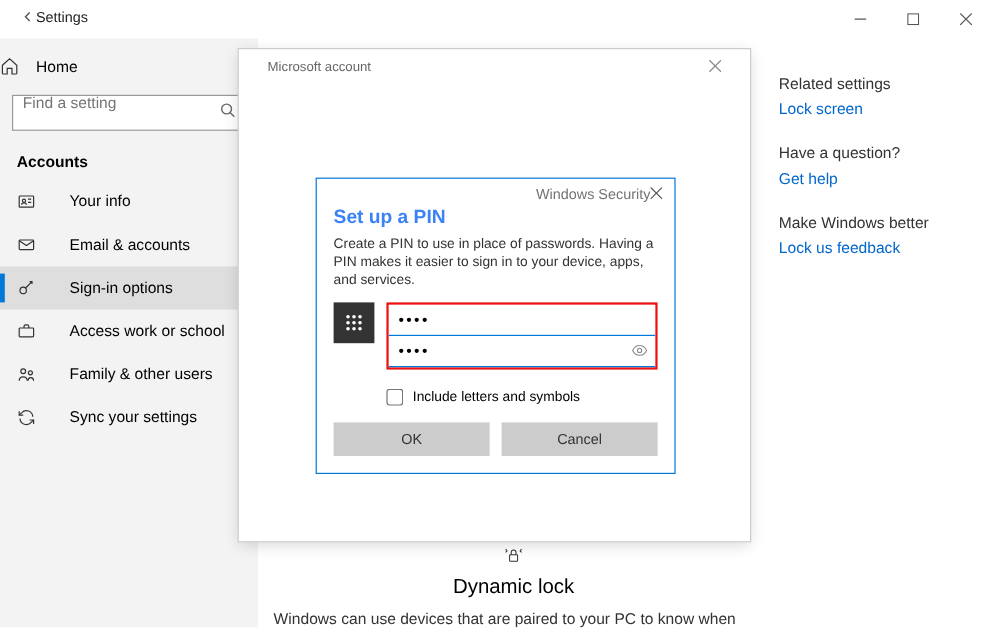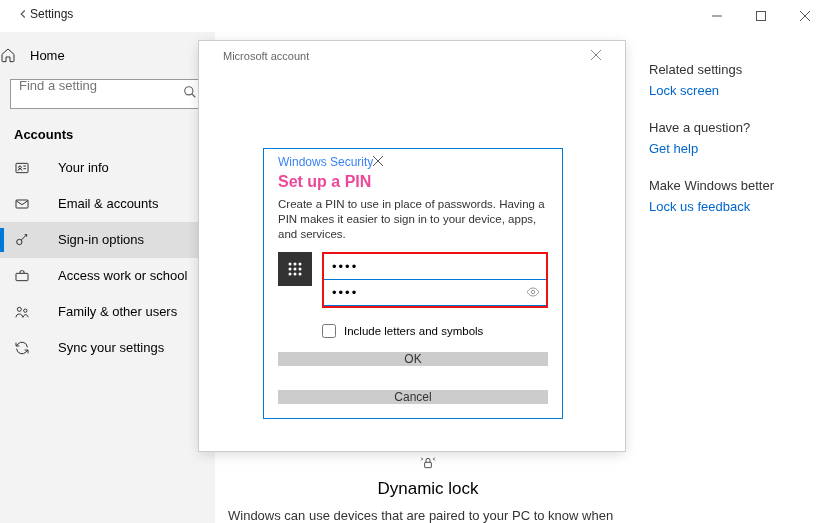--- a/index.html
+++ b/index.html
@@ -35,33 +35,33 @@
   .dl-area { position:absolute; left:228px; top:455px; width:400px; }
   .dl-title { display:flex; align-items:center; gap:8px; font-size:17px; font-weight:400; margin-bottom:8px;flex-direction:column; }
   .dl-text { font-size:13px; color:#333; line-height:1.35; }
 
   
   .ms-modal { position:absolute; left:199px; top:41px; width:426px; height:410px; background:#fff; box-shadow:0 0 0 1px #ccc, 0 3px 12px rgba(0,0,0,.15); }
   .ms-modal-header { height:30px; display:flex; align-items:center; justify-content:space-between; padding:0 24px; font-size:11px; color:#666; }
 
   
   .sec-dialog { position:absolute; left:263px; top:148px; width:300px; background:#fff; border:1px solid #0078d7; font-size:12px; }
-  .sec-head { display:flex; align-items:center; justify-content:flex-start; padding:6px 10px 2px 14px; font-size:12px; color:#3b82f6; }
-  .sec-title { font-size:16px; font-weight:600; padding:2px 14px 6px 14px; color:#ec4899; }
+  .sec-head { display:flex; align-items:center; justify-content:flex-end; padding:6px 10px 2px 14px; font-size:12px; color:#737373; }
+  .sec-title { font-size:16px; font-weight:600; padding:2px 14px 6px 14px; color:#3b82f6; }
   .sec-desc { font-size:11.5px; color:#333; padding:0 14px 10px 14px; line-height:1.3; }
   .sec-body { display:flex; padding:0 14px 12px 14px; gap:10px; }
   .keypad-icon { width:34px; height:34px; background:#333; color:#fff; display:flex; align-items:center; justify-content:center; font-size:16px; flex-shrink:0; }
   .pin-fields { flex:1; border:2px solid #e11; }
   .pin-input-wrap { position:relative; }
   .pin-input { width:100%; height:26px; border:none; border-bottom:1px solid #ccc; padding:0 24px 0 8px; font-size:13px; letter-spacing:2px; outline:none; }
   .pin-input:last-child { border-bottom:1px solid #0078d7; }
   .eye { position:absolute; right:6px; top:5px; color:#888; font-size:12px; }
   .chk-row { display:flex; align-items:center; gap:8px; padding:4px 14px 14px 58px; font-size:11.5px; }
   .chk-row input { width:14px; height:14px; }
-  .sec-buttons { display:flex; gap:24px; padding:0 14px 14px 14px;flex-direction:column; }
+  .sec-buttons { display:flex; gap:10px; padding:0 14px 14px 14px; }
   .sec-btn { flex:1; height:28px; background:#ccc; border:none; font-size:12px; color:#333; }
 
   .back-arrow { font-size:15px; color:#555; }
   .app-title { font-size:12px; color:#222; }
 </style>
 </head>
 <body>
 
 <div class="titlebar">
   <div class="titlebar-left">

